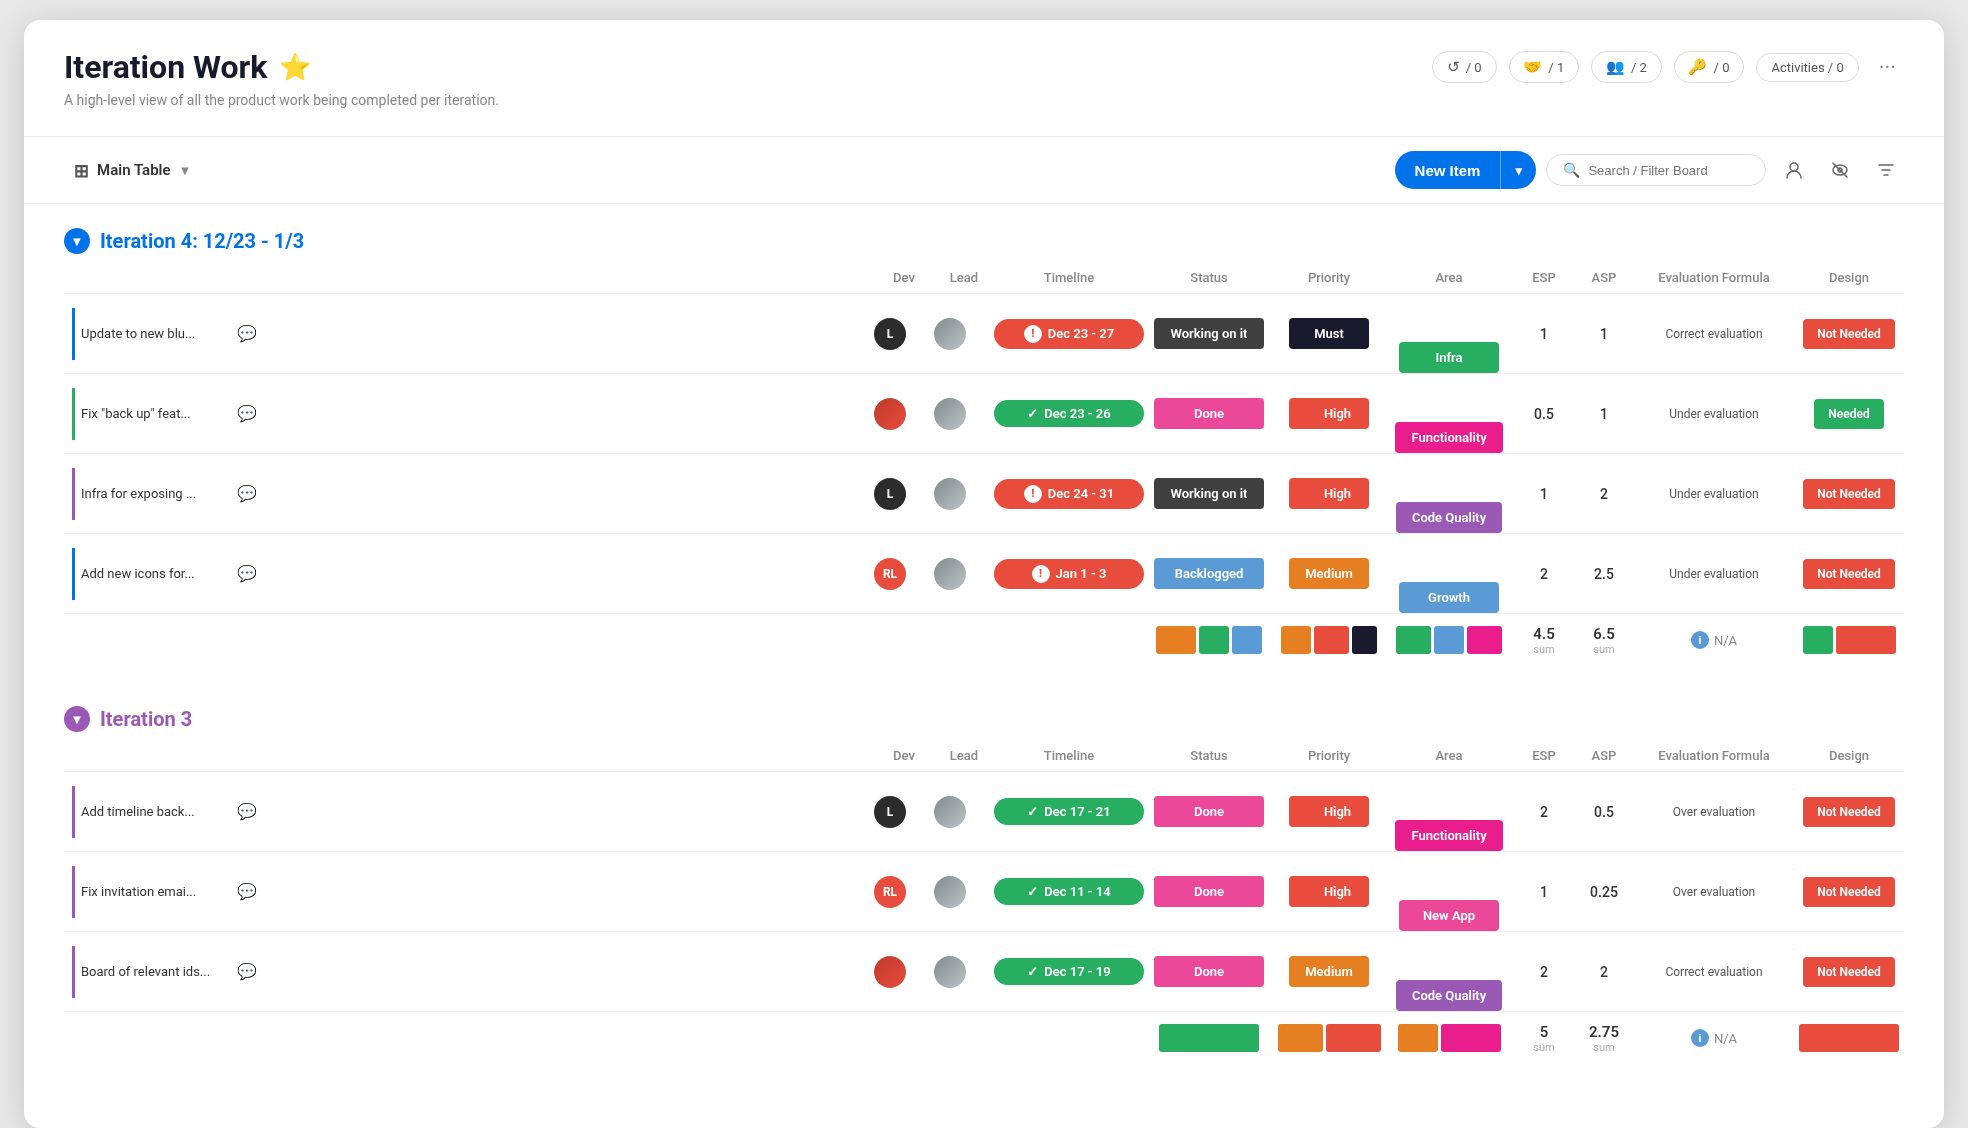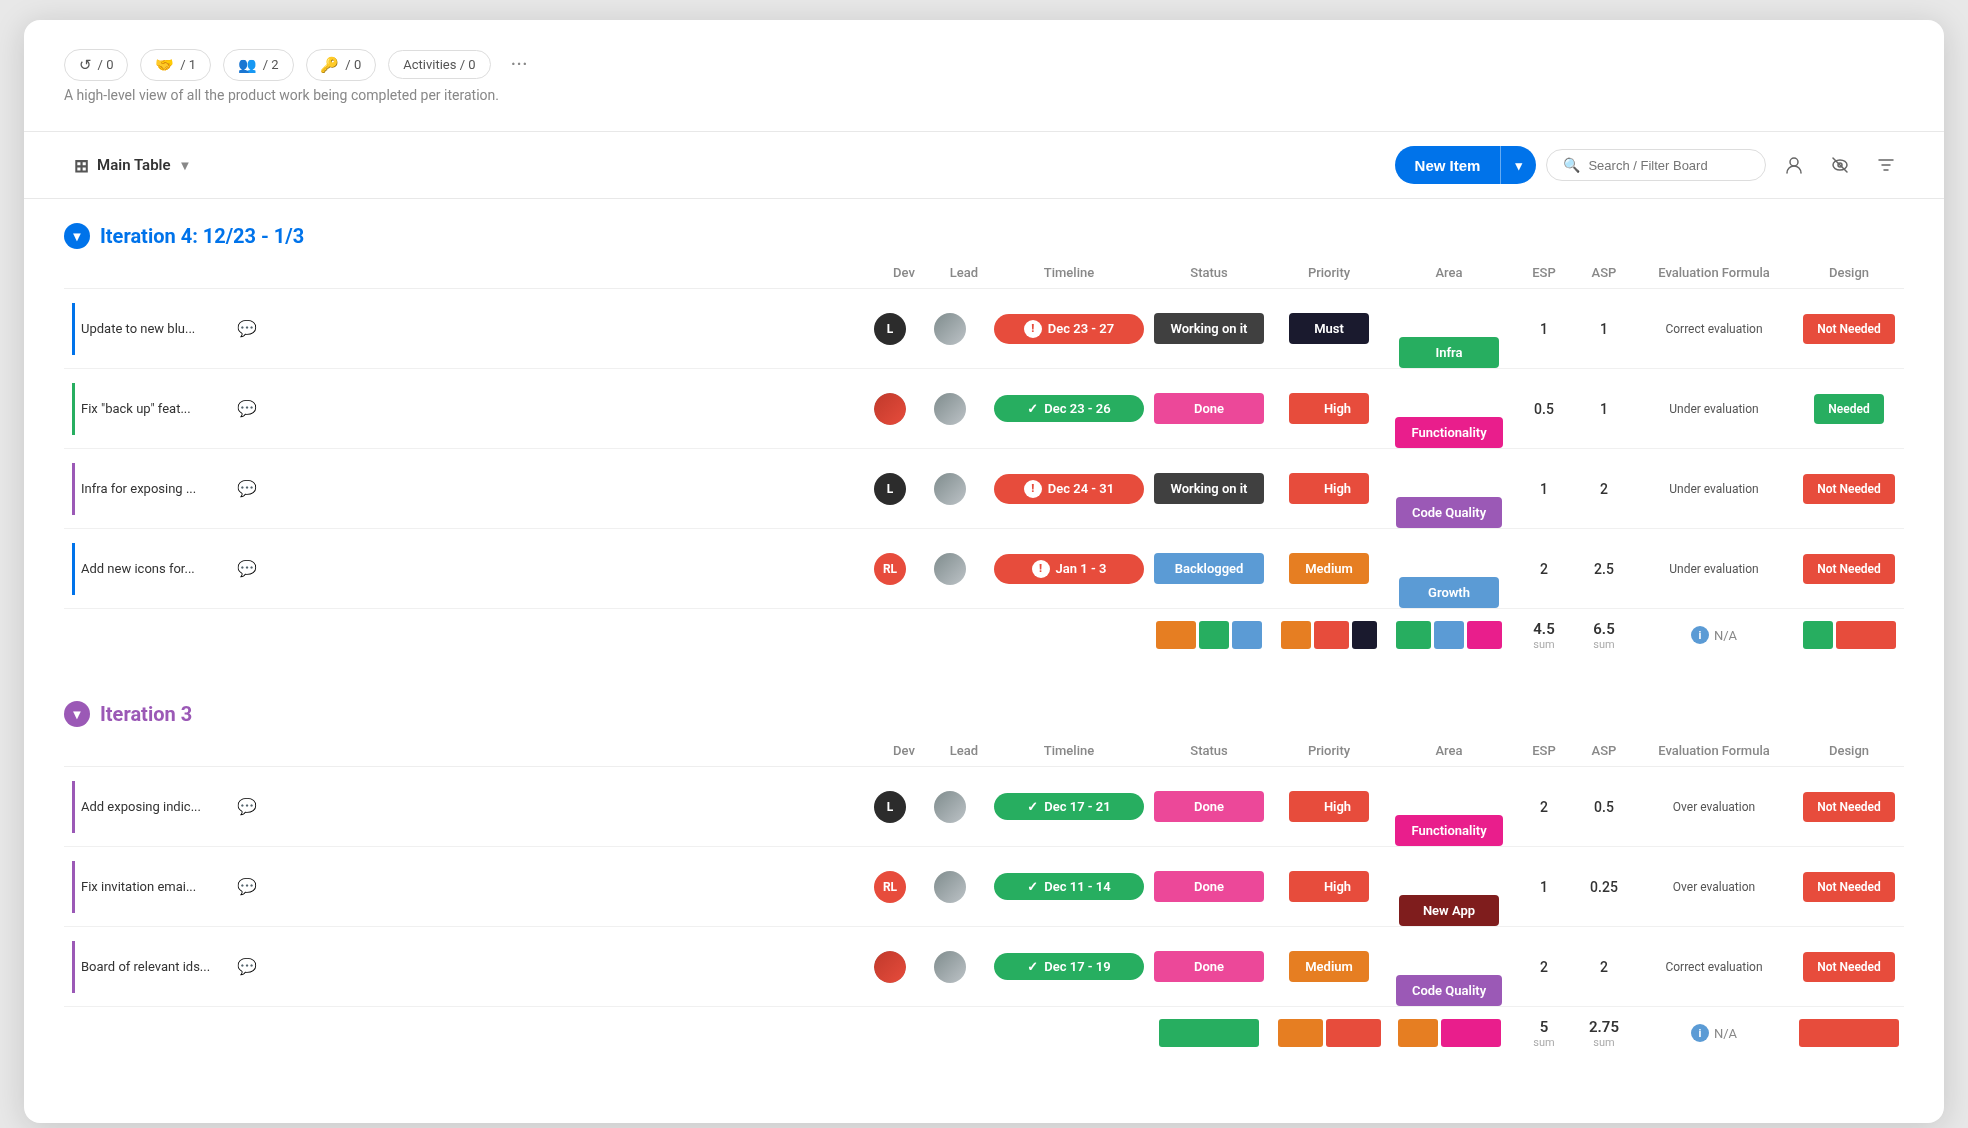--- a/index.html
+++ b/index.html
@@ -344,21 +344,21 @@
       color: #fff;
       display: inline-block;
       min-width: 100px;
       text-align: center;
       margin-top: 48px;
     }
     .area-chip.infra { background: #27ae60; }
     .area-chip.functionality { background: #e91e8c; }
     .area-chip.code-quality { background: #9b59b6; }
     .area-chip.growth { background: #5b9bd5; }
-    .area-chip.new-app { background: #7f1d1d; }
+    .area-chip.new-app { background: #ec4899; }
     
     .num-cell {
       font-size: 14px;
       font-weight: 500;
       color: #333;
     }
     
     .eval-text {
       font-size: 12px;
       color: #555;
@@ -435,20 +435,24 @@
     .col-eval { width: 160px; }
     .col-design { width: 110px; }
   </style>
 </head>
 <body>
 
 <div class="app-container">
 
   <div class="header">
     <div class="header-top">
+      <div class="title-row">
+        <h1 class="page-title">Iteration Work</h1>
+        <span class="star-icon">⭐</span>
+      </div>
       <div class="header-actions">
         <div class="header-badge">
           <span class="badge-icon">↺</span>
           <span>/ 0</span>
         </div>
         <div class="header-badge">
           <span class="badge-icon">🤝</span>
           <span>/ 1</span>
         </div>
         <div class="header-badge">
@@ -724,21 +728,21 @@
             <th class="col-eval">Evaluation Formula</th>
             <th class="col-design">Design</th>
           </tr>
         </thead>
         <tbody>
 
           <tr>
             <td class="col-item">
               <div class="item-cell">
                 <div class="item-border" style="background:#9b59b6;"></div>
-                <span class="item-name">Add exposing indic...</span>
+                <span class="item-name">Add timeline back...</span>
                 <span class="comment-icon">💬</span>
               </div>
             </td>
             <td class="col-dev">
                 <div class="avatar dark">L</div>
               </td>
             <td class="col-lead">
                 <div class="lead-avatar"></div>
               </td>
             <td class="col-timeline">

